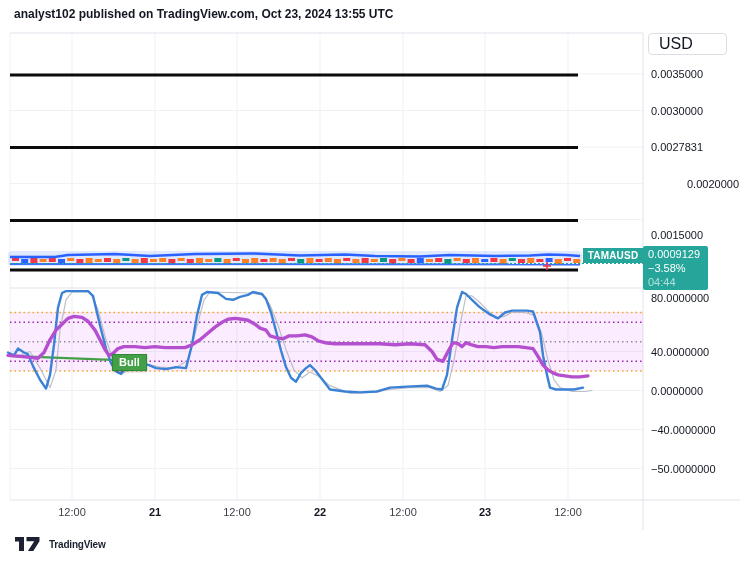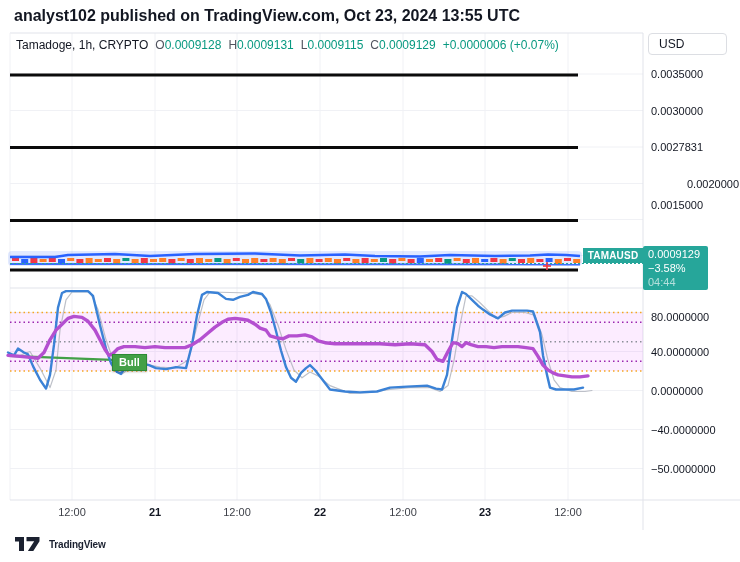--- a/index.html
+++ b/index.html
@@ -1,32 +1,32 @@
 <!DOCTYPE html>
 <html><head>
 <meta charset="utf-8">
 <style>
   * { margin:0; padding:0; box-sizing:border-box; }
   html,body { width:740px; height:562px; background:#ffffff; overflow:hidden;
     font-family:"Liberation Sans", sans-serif; -webkit-font-smoothing:antialiased; }
   #page { position:relative; width:740px; height:562px; background:#fff; }
 
-  .header { position:absolute; left:14px; top:7px; font-size:16px; font-weight:700; color:#131722; }
+  .header { position:absolute; left:14px; top:7px; font-size:12px; font-weight:700; color:#131722; }
 
   .legend { position:absolute; left:16px; top:38px; font-size:12px; color:#131722; white-space:nowrap; }
   .legend .sym { font-weight:400; color:#131722; }
   .legend .olabel { color:#50535e; margin-left:7px; }
   .legend .oval { color:#089981; }
   .legend .chg { color:#089981; margin-left:7px; }
 
   .chart-svg { position:absolute; left:0; top:0; }
 
   .usd-btn { position:absolute; left:648px; top:33px; width:79px; height:22px;
     border:1px solid #dcdee3; border-radius:4px; background:#fff; color:#131722;
-    font-size:12px; line-height:20px; padding-left:10px; }
+    font-size:16px; line-height:20px; padding-left:10px; }
 
   .paxis-label { position:absolute; left:651px; transform:translateY(-50%);
     font-size:11px; color:#131722; white-space:nowrap; }
 
   .price-tag { position:absolute; left:583px; top:248px; width:60px; height:15px;
     background:#26a69a; color:#fff; font-size:10px; font-weight:700; line-height:15px;
     text-align:center; letter-spacing:0.2px; }
   .price-badge { position:absolute; left:643px; top:246px; width:65px; height:44px;
     background:#26a69a; border-radius:2px; color:#fff; font-size:11px; line-height:14px;
     padding:1px 0 0 5px; }
@@ -151,35 +151,32 @@
       <rect x="554.8" y="259" width="7" height="5" fill="#ff7f27"></rect>
       <rect x="564.0" y="258" width="7" height="3" fill="#f23645"></rect>
       <rect x="573.2" y="259" width="7" height="4" fill="#ff7f27"></rect>
       <polyline points="10,257 55,257 68,255 115,254 150,256 195,254 255,253.5 300,255.5 345,254.5 375,256 420,256.5 450,255 495,256 530,255.5 548,254.5 566,255 580,256" fill="none" stroke="#2962ff" stroke-width="2.6" stroke-linejoin="round"></polyline>
       <polyline points="10,264 580,264.5" fill="none" stroke="#2962ff" stroke-width="1.8" stroke-opacity="0.9"></polyline>
       <line x1="10" y1="263.5" x2="643" y2="263.5" stroke="#26a69a" stroke-width="1" stroke-dasharray="2 2"></line>
       <line x1="547" y1="262" x2="547" y2="270" stroke="#f23645" stroke-width="1.6"></line>
       <line x1="543" y1="266" x2="551" y2="266" stroke="#f23645" stroke-width="1.6"></line>
     </svg>
 
-  <div class="legend">
-    <span class="sym">Tamadoge, 1h, CRYPTO</span><span class="olabel">O</span><span class="oval">0.0009128</span><span class="olabel">H</span><span class="oval">0.0009131</span><span class="olabel">L</span><span class="oval">0.0009115</span><span class="olabel">C</span><span class="oval">0.0009129</span><span class="chg">+0.0000006 (+0.07%)</span>
-  </div>
 
   <div class="usd-btn">USD</div>
 
   <div id="price-axis">
       <div class="paxis-label" style="top: 74px;">0.0035000</div>
       <div class="paxis-label" style="top: 110.5px;">0.0030000</div>
       <div class="paxis-label" style="top: 147px;">0.0027831</div>
       <div class="paxis-label" style="top: 183.5px; padding-left: 36px;">0.0020000</div>
-      <div class="paxis-label" style="top: 205px; text-align: center;">0.0015000</div>
+      <div class="paxis-label" style="top: 235px; text-align: center;">0.0015000</div>
     </div>
   <div id="osc-axis">
-      <div class="paxis-label" style="top: 317px;">80.0000000</div>
+      <div class="paxis-label" style="top: 298px;">80.0000000</div>
       <div class="paxis-label" style="top: 351.5px;">40.0000000</div>
       <div class="paxis-label" style="top: 390.5px;">0.0000000</div>
       <div class="paxis-label" style="top: 429.5px;">−40.0000000</div>
       <div class="paxis-label" style="top: 468.5px;">−50.0000000</div>
     </div>
 
   <div class="price-tag">TAMAUSD</div>
   <div class="price-badge">
     <div>0.0009129</div>
     <div>−3.58%</div>

